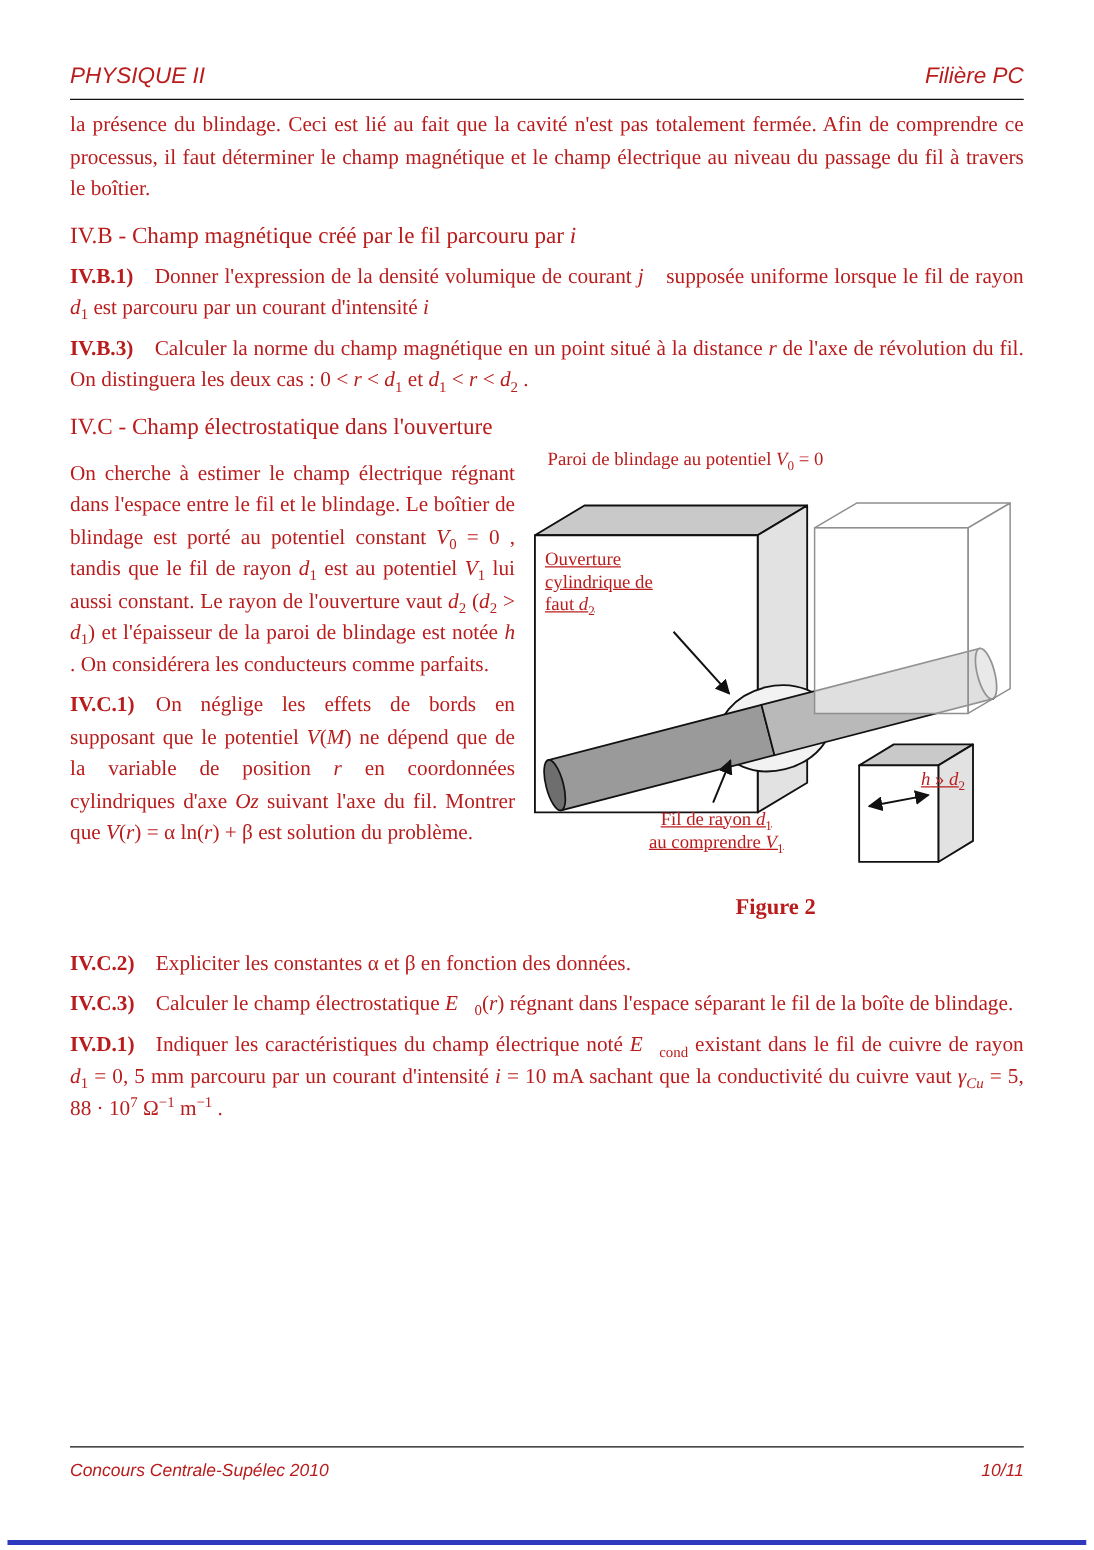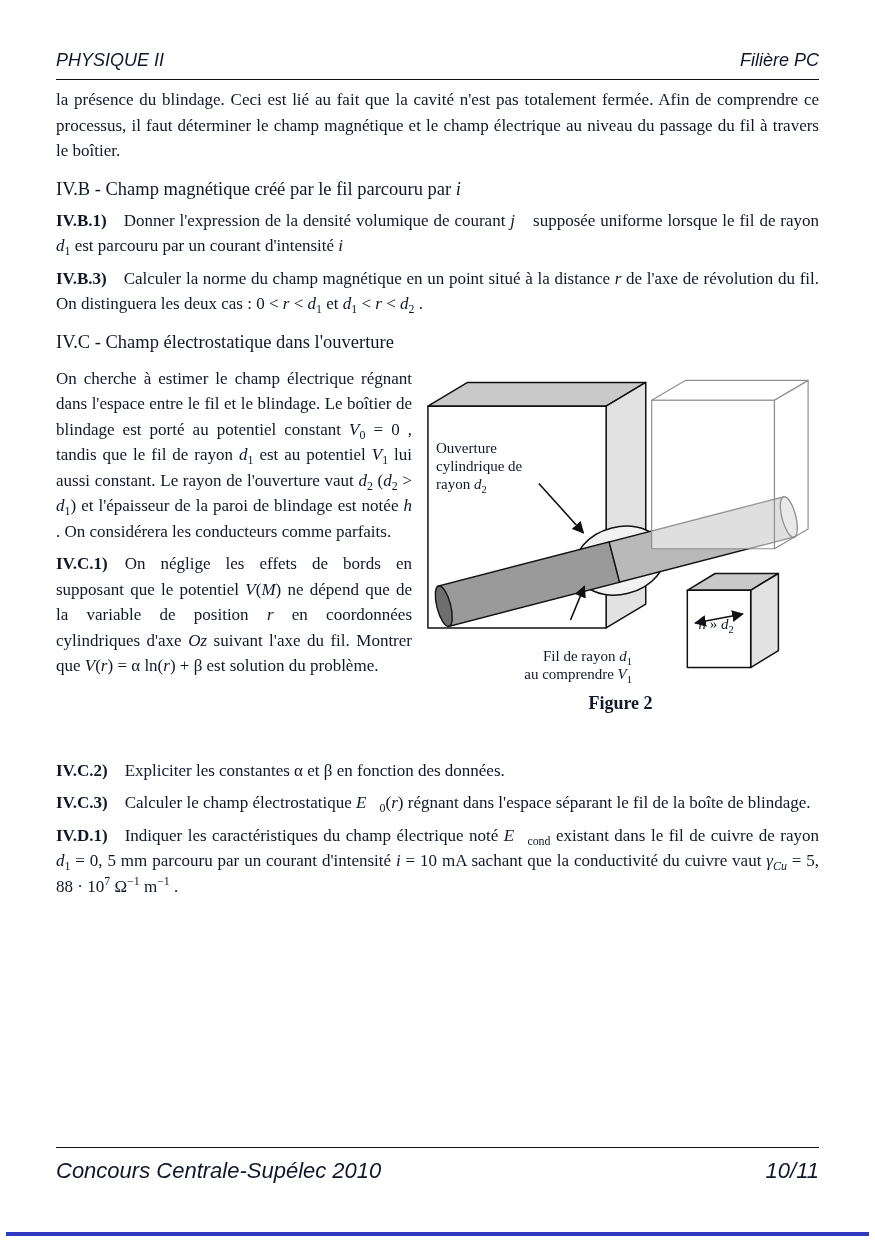--- a/index.html
+++ b/index.html
@@ -2,51 +2,51 @@
 <html lang="fr"><head>
 <meta charset="utf-8">
 <style>
   html,body{margin:0;padding:0;background:#ffffff;}
   .page{
     position:relative;
     width:875px;height:1240px;
     box-sizing:border-box;
     padding:50px 56px 17px 56px;
     background:#ffffff;
-    color:#0f172a;
+    color:#b91c1c;
     font-family:"Liberation Serif", serif;
     overflow:hidden;
   }
   .header{
     display:flex;justify-content:space-between;align-items:baseline;
     font-family:"Liberation Sans", sans-serif;
     font-style:italic;font-size:18px;font-weight:500;
   }
   .rule{border-top:1.6px solid #111;margin-top:8px;}
   p.para{font-size:17px;line-height:1.5;text-align:justify;margin:7px 0;font-family:Liberation Serif, serif;}
   h2.sec{font-size:18.5px;font-weight:normal;margin:13px 0 5px 0;line-height:1.3;}
   .b{font-weight:bold;margin-top:12px;}
   .i{font-style:italic;}
   sub,sup{font-size:70%;line-height:0;}
   .row{display:flex;gap:10px;margin-top:4px;}
   .colL{flex:0 0 356px;width:356px;}
   figure.fig{flex:1;position:relative;margin:0;height:392px;}
   .fig-label{font-size:15px;line-height:1.22;font-family:"Liberation Serif", serif;}
   .wall-label{height:22px;padding-left:16px;white-space:nowrap;}
-  .overlay{position:absolute;}
+  .overlay{position:absolute;text-decoration:underline;}
   .opening-label{left:14px;top:80px;width:122px;text-align:left;}
-  .wire-label{left:60px;top:288px;width:150px;text-align:right;}
-  .thickness-label{left:264px;top:256px;width:60px;text-align:center;}
+  .wire-label{left:76px;top:288px;width:150px;text-align:center;}
+  .thickness-label{left:290px;top:256px;width:60px;text-align:right;}
   figcaption{font-weight:bold;font-size:18px;text-align:center;margin-top:4px;font-family:"Liberation Serif", serif;}
   svg.figsvg{display:block;}
   .footer{
     position:absolute;left:56px;right:56px;bottom:56px;
     border-top:1.6px solid #111;padding-top:10px;
     display:flex;justify-content:space-between;align-items:baseline;
-    font-family:"Liberation Sans", sans-serif;font-style:italic;font-size:22px;
+    font-family:"Liberation Sans", sans-serif;font-style:italic;font-size:14px;
   }
   .bottom-line{position:absolute;left:6px;right:6px;bottom:4px;height:4px;}
 </style>
 </head>
 <body>
 
 <div class="page">
 
   <div class="header">
     <span>PHYSIQUE II</span>
@@ -62,20 +62,21 @@
 
   <h2 class="sec"><span>IV.C - Champ électrostatique dans l'ouverture</span></h2>
 
   <div class="row">
     <div class="colL">
       <p class="para"><span>On cherche à estimer le champ électrique régnant dans l'espace entre le fil et le blindage. Le boîtier de blindage est porté au potentiel constant </span><span class="i">V</span><sub>0</sub><span> = 0 , tandis que le fil de rayon </span><span class="i">d</span><sub>1</sub><span> est au potentiel </span><span class="i">V</span><sub>1</sub><span> lui aussi constant. Le rayon de l'ouverture vaut </span><span class="i">d</span><sub>2</sub><span> (</span><span class="i">d</span><sub>2</sub><span> &gt; </span><span class="i">d</span><sub>1</sub><span>) et l'épaisseur de la paroi de blindage est notée </span><span class="i">h</span><span> . On considérera les conducteurs comme parfaits.</span></p>
       <p class="para"><span class="b">IV.C.1) </span><span>On néglige les effets de bords en supposant que le potentiel </span><span class="i">V</span><span>(</span><span class="i">M</span><span>)</span><span> ne dépend que de la variable de position </span><span class="i">r</span><span> en coordonnées cylindriques d'axe </span><span class="i">Oz</span><span> suivant l'axe du fil. Montrer que </span><span class="i">V</span><span>(</span><span class="i">r</span><span>) = α ln(</span><span class="i">r</span><span>) + β est solution du problème.</span></p>
     </div>
 
     <figure class="fig">
+      <div class="fig-label wall-label"><span>Paroi de blindage  au potentiel </span><span class="i">V</span><sub>0</sub><span> = 0</span></div>
 
       <svg class="figsvg" width="396" height="330" viewBox="0 0 400 330" aria-hidden="true">
         <defs>
           <marker id="ah" viewBox="0 0 10 10" refX="9" refY="5" markerWidth="7.5" markerHeight="7.5" orient="auto-start-reverse">
             <path d="M0,0 L10,5 L0,10 z" fill="#111"></path>
           </marker>
         </defs>
 
         <g stroke="#111" stroke-width="1.5" stroke-linejoin="round">
           <polygon points="6,46 46,22 226,22 186,46" fill="#c9c9c9"></polygon>
@@ -104,21 +105,21 @@
           <polygon points="232,40 356,40 356,190 232,190"></polygon>
         </g>
 
         <g stroke="#111" stroke-width="1.6" fill="none">
           <line x1="118" y1="124" x2="163" y2="174" marker-end="url(#ah)"></line>
           <line x1="150" y1="262" x2="164" y2="228" marker-end="url(#ah)"></line>
           <line x1="276" y1="265" x2="324" y2="256" marker-start="url(#ah)" marker-end="url(#ah)"></line>
         </g>
       </svg>
 
-      <div class="fig-label overlay opening-label"><span>Ouverture</span><br><span>cylindrique de</span><br><span>rayon </span><span class="i">d</span><sub>2</sub></div>
+      <div class="fig-label overlay opening-label"><span>Ouverture</span><br><span>cylindrique de</span><br><span>faut </span><span class="i">d</span><sub>2</sub></div>
       <div class="fig-label overlay wire-label"><span>Fil de rayon </span><span class="i">d</span><sub>1</sub><br><span>au comprendre </span><span class="i">V</span><sub>1</sub></div>
       <div class="fig-label overlay thickness-label"><span class="i">h</span><span> » </span><span class="i">d</span><sub>2</sub></div>
 
       <figcaption>Figure 2</figcaption>
     </figure>
   </div>
 
   <p class="para"><span class="b">IV.C.2) </span><span>Expliciter les constantes α et β en fonction des données.</span></p>
   <p class="para"><span class="b">IV.C.3) </span><span>Calculer le champ électrostatique </span><span class="i">E⃗</span><sub>0</sub><span>(</span><span class="i">r</span><span>)</span><span> régnant dans l'espace séparant le fil de la boîte de blindage.</span></p>
 

